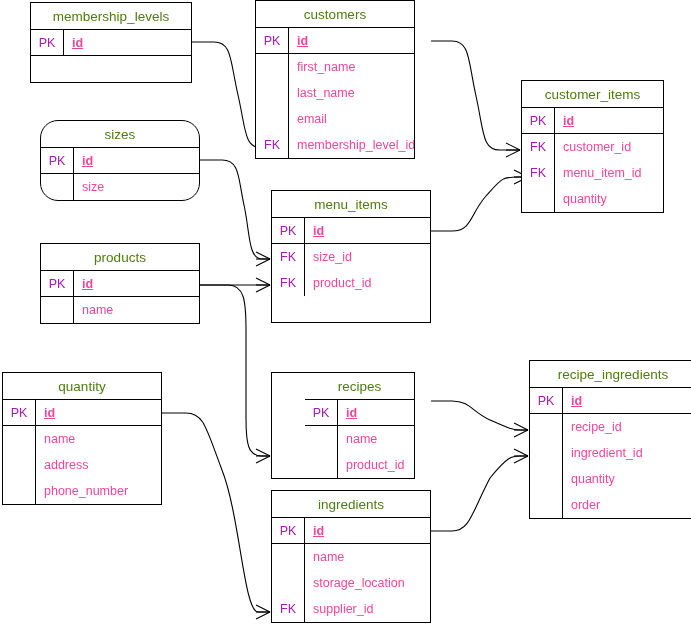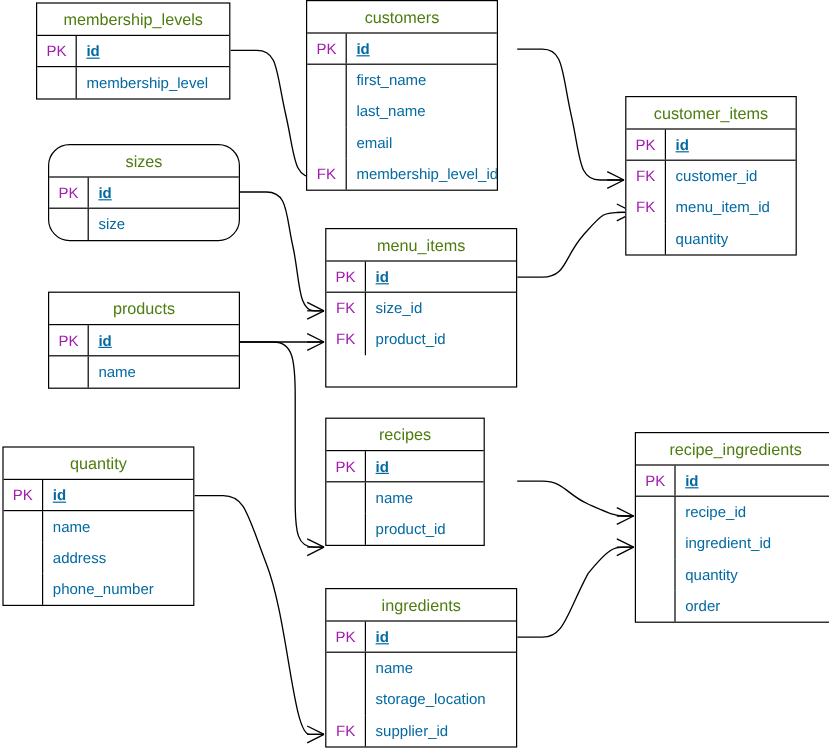--- a/index.html
+++ b/index.html
@@ -63,21 +63,21 @@
     align-self: stretch;
     display: flex;
     align-items: center;
     justify-content: center;
   }
   .attr-name {
     box-sizing: border-box;
     flex: 1;
     padding-left: 8px;
     font-size: 12.5px;
-    color: #0369a1;
+    color: #ec4899;
     align-self: stretch;
     display: flex;
     align-items: center;
     border-left: 1.2px solid #000000;
     white-space: nowrap;
     overflow: hidden;
   }
   .attr-name.is-pk {
     font-weight: bold;
     text-decoration: underline;
@@ -180,21 +180,20 @@
 
   <div class="entity-box" style="left:30px; top:2px; width:162px;">
     <div class="entity-title">membership_levels</div>
     <div class="attr-row pk-row">
       <div class="attr-key">PK</div>
       <div class="attr-name is-pk">id</div>
     </div>
     <div class="body-group">
       <div class="attr-row">
         <div class="attr-key"></div>
-        <div class="attr-name">membership_level</div>
       </div>
     </div>
   </div>
 
   <div class="entity-box" style="left:255px; top:0px; width:160px;">
     <div class="entity-title">customers</div>
     <div class="attr-row pk-row">
       <div class="attr-key">PK</div>
       <div class="attr-name is-pk">id</div>
     </div>
@@ -282,21 +281,21 @@
       <div class="attr-name is-pk">id</div>
     </div>
     <div class="body-group">
       <div class="attr-row">
         <div class="attr-key"></div>
         <div class="attr-name">name</div>
       </div>
     </div>
   </div>
 
-  <div class="entity-box" style="left:271px; top:348px; width:133px;">
+  <div class="entity-box" style="left:271px; top:372px; width:144px;padding-left:33px;">
     <div class="entity-title">recipes</div>
     <div class="attr-row pk-row">
       <div class="attr-key">PK</div>
       <div class="attr-name is-pk">id</div>
     </div>
     <div class="body-group">
       <div class="attr-row">
         <div class="attr-key"></div>
         <div class="attr-name">name</div>
       </div>

